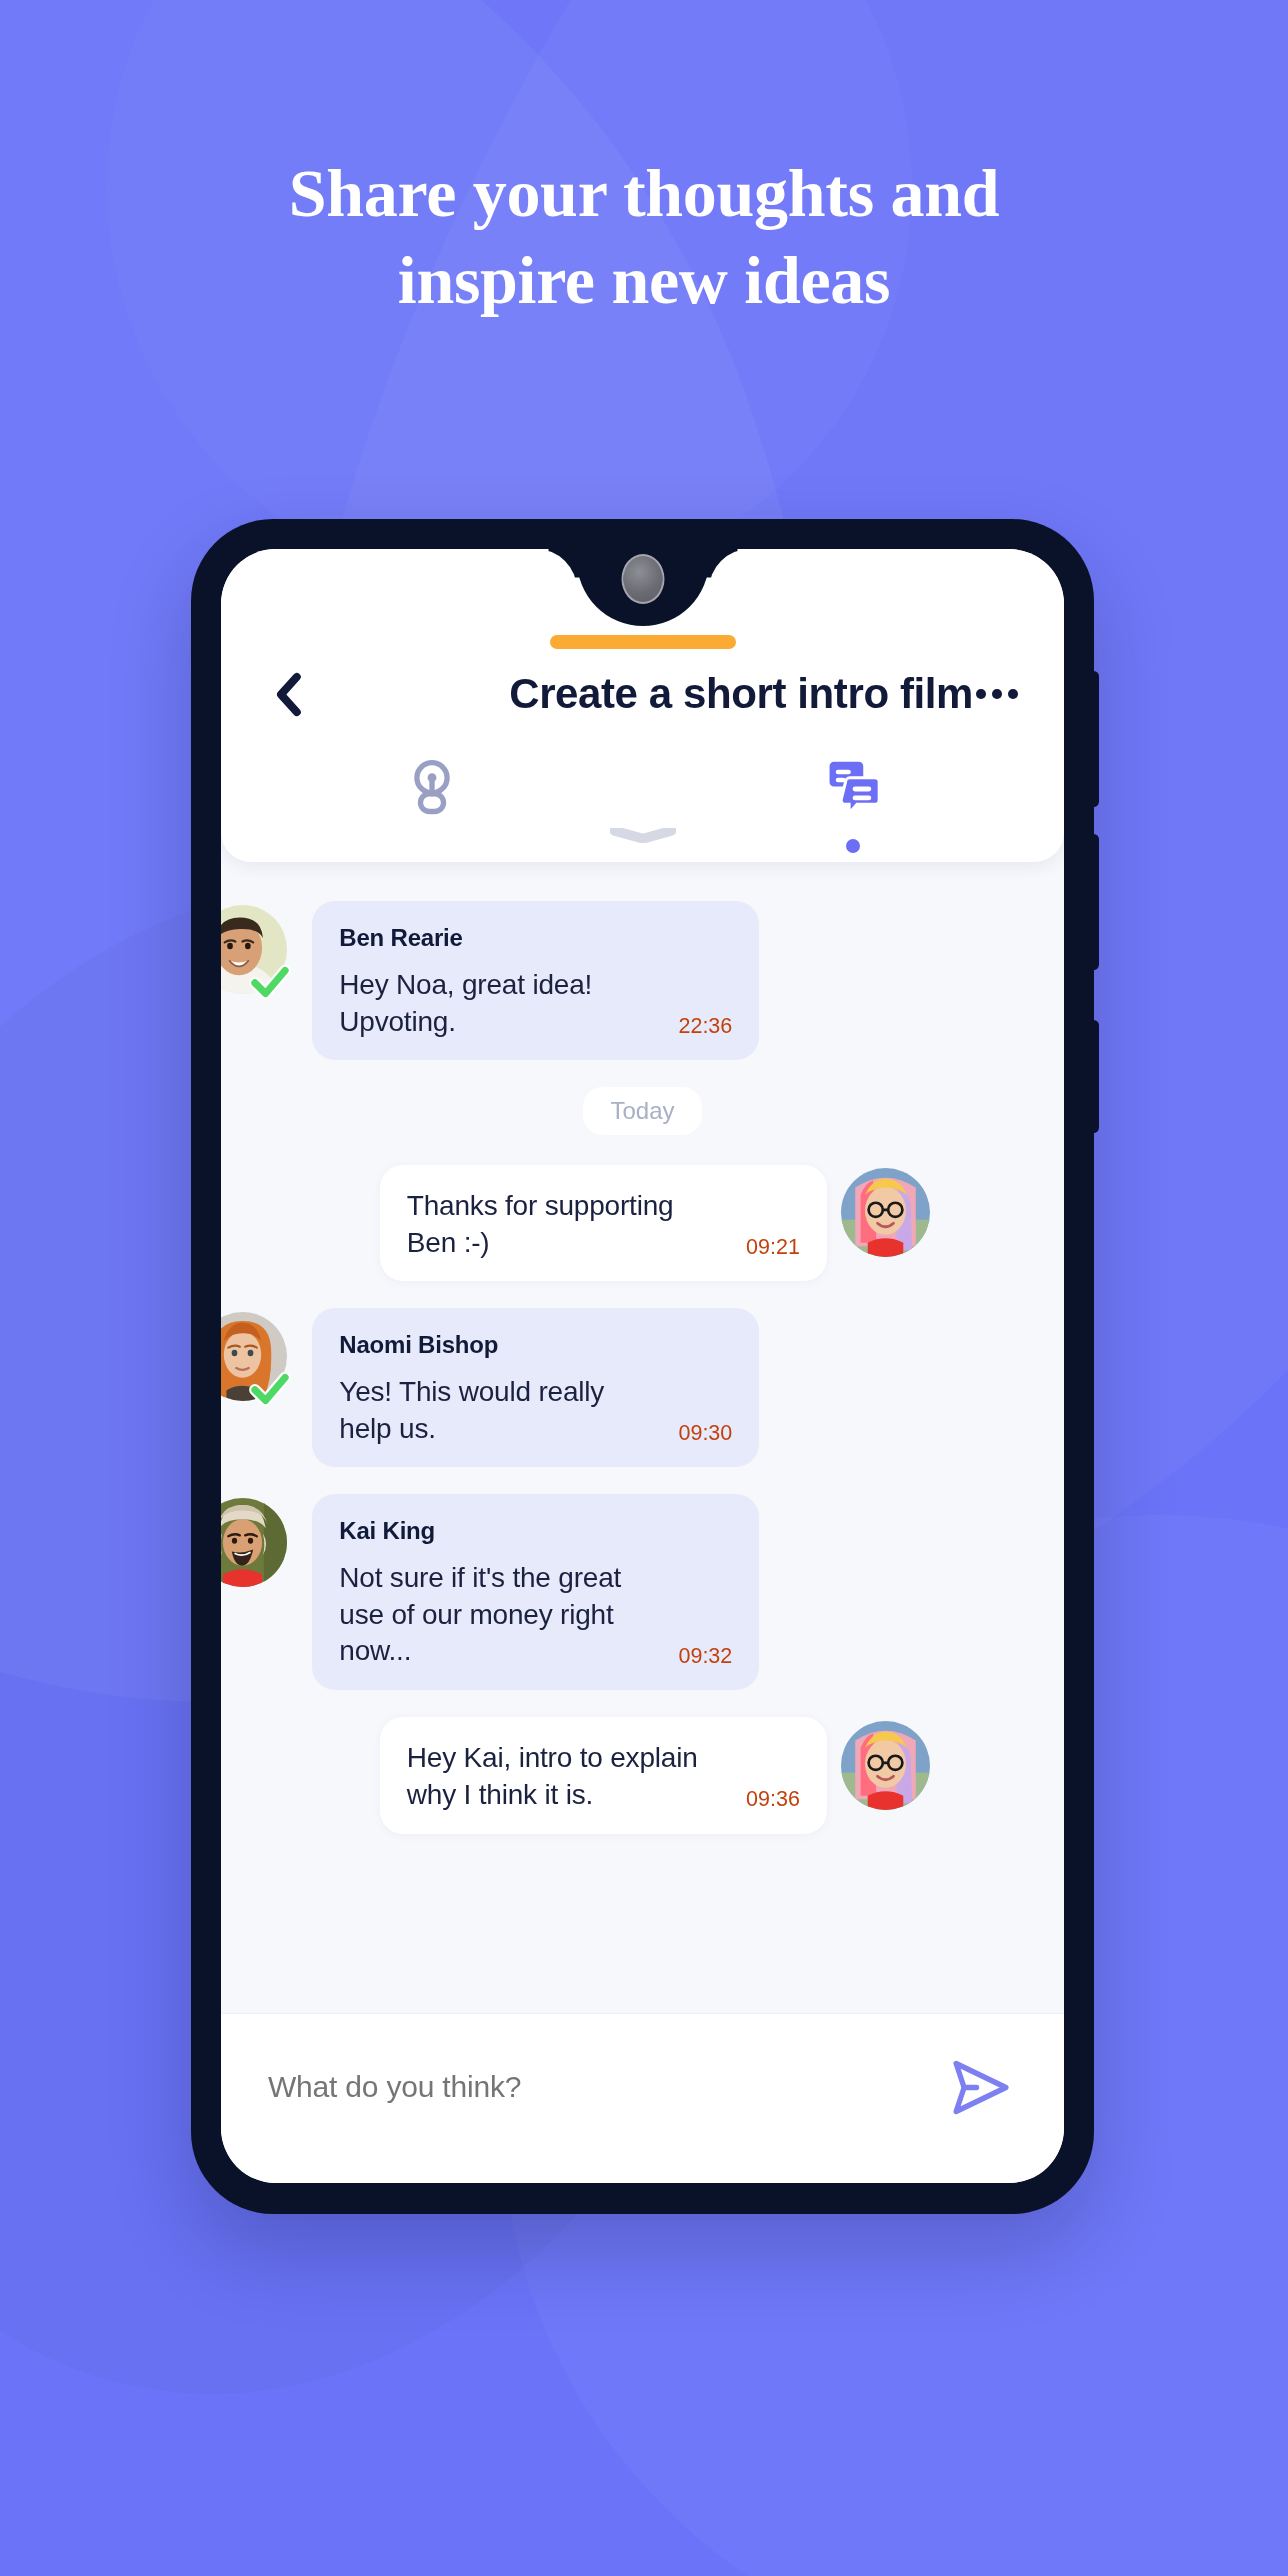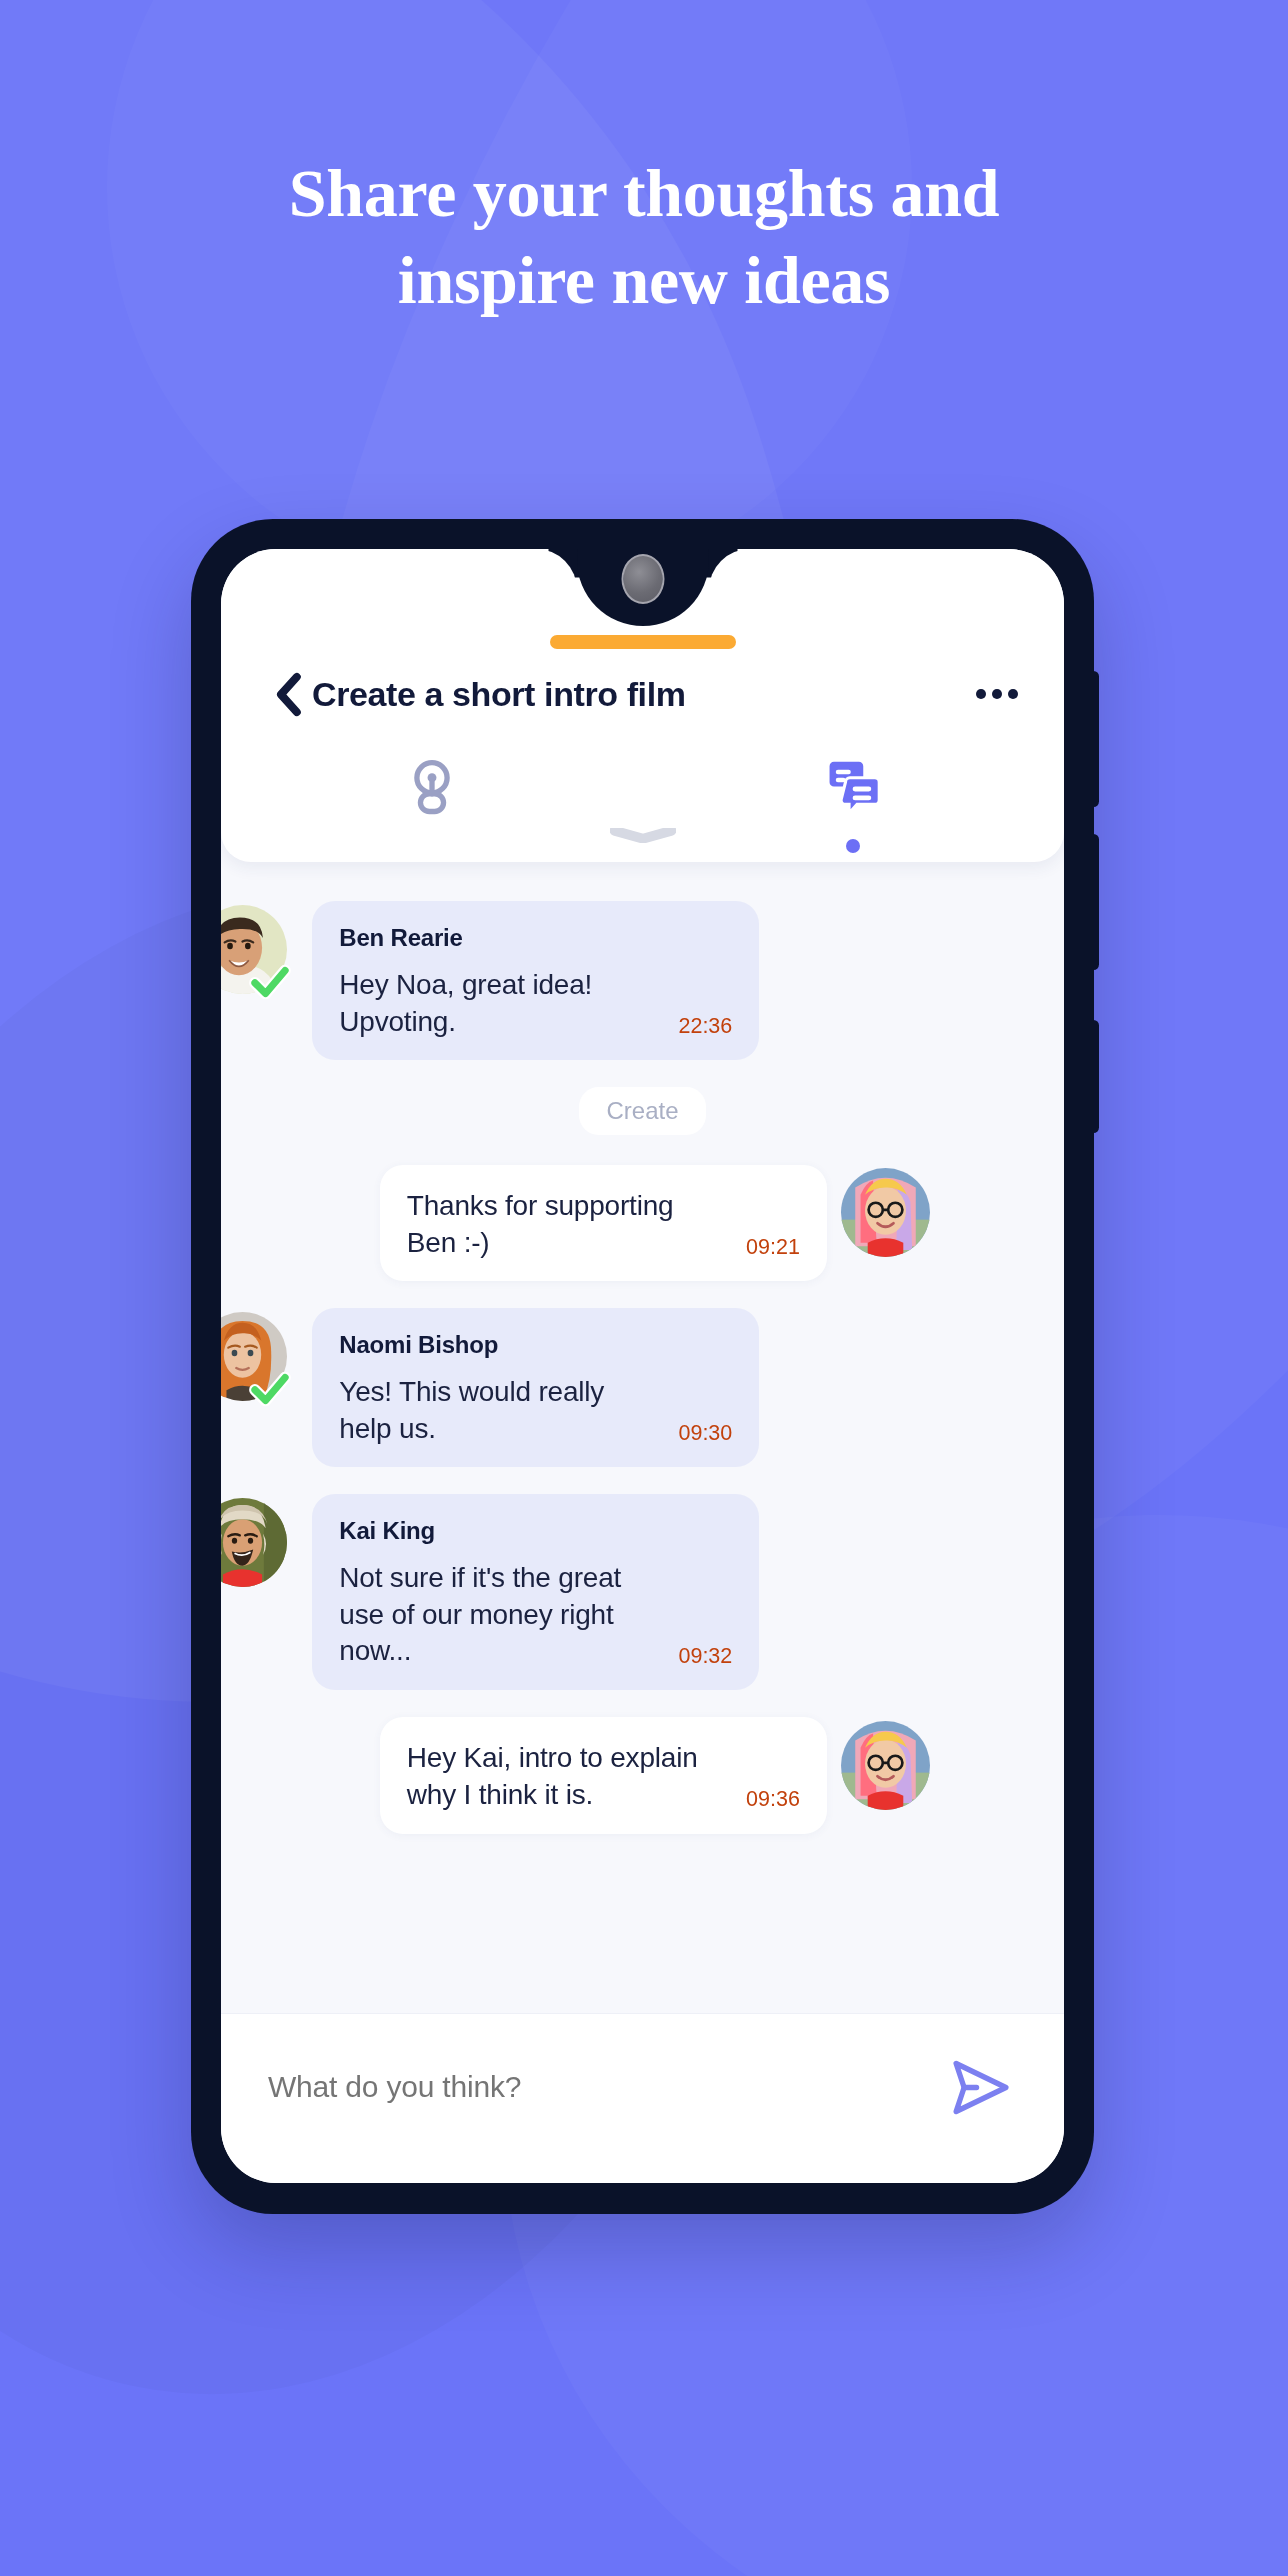--- a/index.html
+++ b/index.html
@@ -197,22 +197,22 @@
   }
   .back-btn {
     width: 48px; height: 48px;
     display: flex; align-items: center; justify-content: center;
     cursor: pointer;
   }
   .back-btn svg { display: block; }
 
   .nav-title {
     flex: 1;
-    text-align: left;
-    font-size: 34px;
+    text-align: right;
+    font-size: 42px;
     font-weight: bold;
     color: #121A3A;
     letter-spacing: -0.4px;
     white-space: nowrap;
   }
   .more-btn {
     width: 48px; height: 48px;
     display: flex; align-items: center; justify-content: center;
     gap: 6.3px;
     cursor: pointer;
@@ -511,21 +511,21 @@
           <div class="bubble incoming">
             <div class="bubble-name">Ben Rearie</div>
             <div class="bubble-body">
               <div class="bubble-text">Hey Noa, great idea! Upvoting.</div>
               <div class="bubble-time">22:36</div>
             </div>
           </div>
         </div>
 
         <div class="day-divider">
-          <div class="day-pill">Create</div>
+          <div class="day-pill">Today</div>
         </div>
 
         <div class="msg-row outgoing">
           <div class="bubble outgoing">
             <div class="bubble-body">
               <div class="bubble-text">Thanks for supporting Ben :-)</div>
               <div class="bubble-time">09:21</div>
             </div>
           </div>
           <div class="avatar-wrap right">

